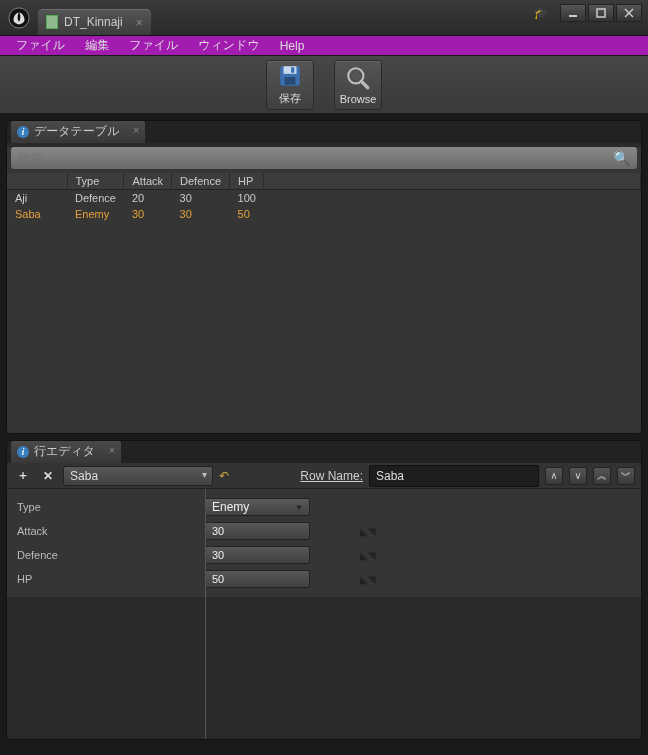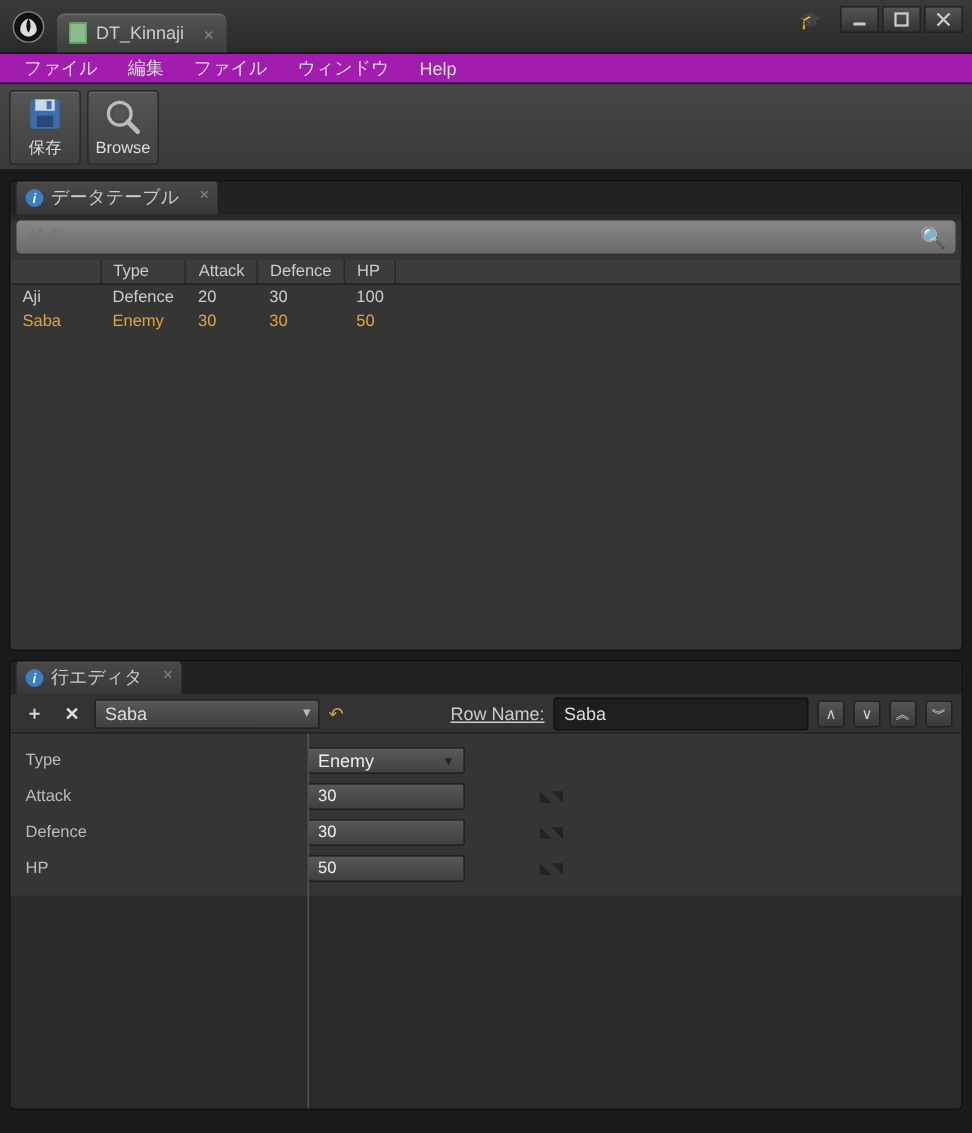--- a/index.html
+++ b/index.html
@@ -14,21 +14,21 @@
 .titlebar-right { position: absolute; right: 6px; top: 4px; display: flex; gap: 2px; align-items: center; }
 .grad-cap { color: #6ab0e0; margin-right: 10px; }
 .win-btn { width: 26px; height: 18px; background: linear-gradient(#555,#333); border: 1px solid #222; display: flex; align-items: center; justify-content: center; color: #ccc; cursor: pointer; }
 .win-btn.close-btn { color: #eee; }
 
 
 .menubar { height: 20px; background: #a21caf; display: flex; align-items: center; padding: 0 6px; gap: 0; border-bottom: 1px solid #1a1a1a; }
 .menubar span { padding: 2px 10px; cursor: pointer; color: #ddd; }
 
 
-.toolbar { height: 58px; background: linear-gradient(#474747, #3a3a3a); display: flex; align-items: center; padding: 4px 6px; gap: 4px; border-bottom: 1px solid #1a1a1a; }
+.toolbar { height: 58px; background: linear-gradient(#474747, #3a3a3a); display: flex; align-items: center; padding: 4px 6px; gap: 20px; border-bottom: 1px solid #1a1a1a; justify-content: center; }
 .tool-btn { width: 48px; height: 50px; background: linear-gradient(#555,#404040); border: 1px solid #2a2a2a; border-radius: 3px; display: flex; flex-direction: column; align-items: center; justify-content: center; gap: 2px; cursor: pointer; box-shadow: inset 0 1px 0 rgba(255,255,255,0.1); }
 .tool-btn svg { width: 26px; height: 26px; }
 .tool-btn span { font-size: 11px; color: #ddd; }
 
 
 .panel { margin: 6px; border: 1px solid #111; background: #2a2a2a; border-radius: 4px; overflow: hidden; }
 .panel-tabrow { height: 22px; background: #222; display: flex; align-items: flex-end; padding-left: 4px; }
 .panel-tab { background: linear-gradient(#4a4a4a,#383838); padding: 3px 26px 3px 6px; border-radius: 4px 4px 0 0; display: flex; align-items: center; gap: 5px; position: relative; font-size: 11px; }
 .panel-tab .info-icon { width: 12px; height: 12px; border-radius: 6px; background: #3a7fbf; color: #fff; display: inline-flex; align-items: center; justify-content: center; font-size: 9px; font-weight: bold; font-style: italic; }
 .panel-tab .tab-close { right: 6px; top: 4px; font-size: 11px; }

